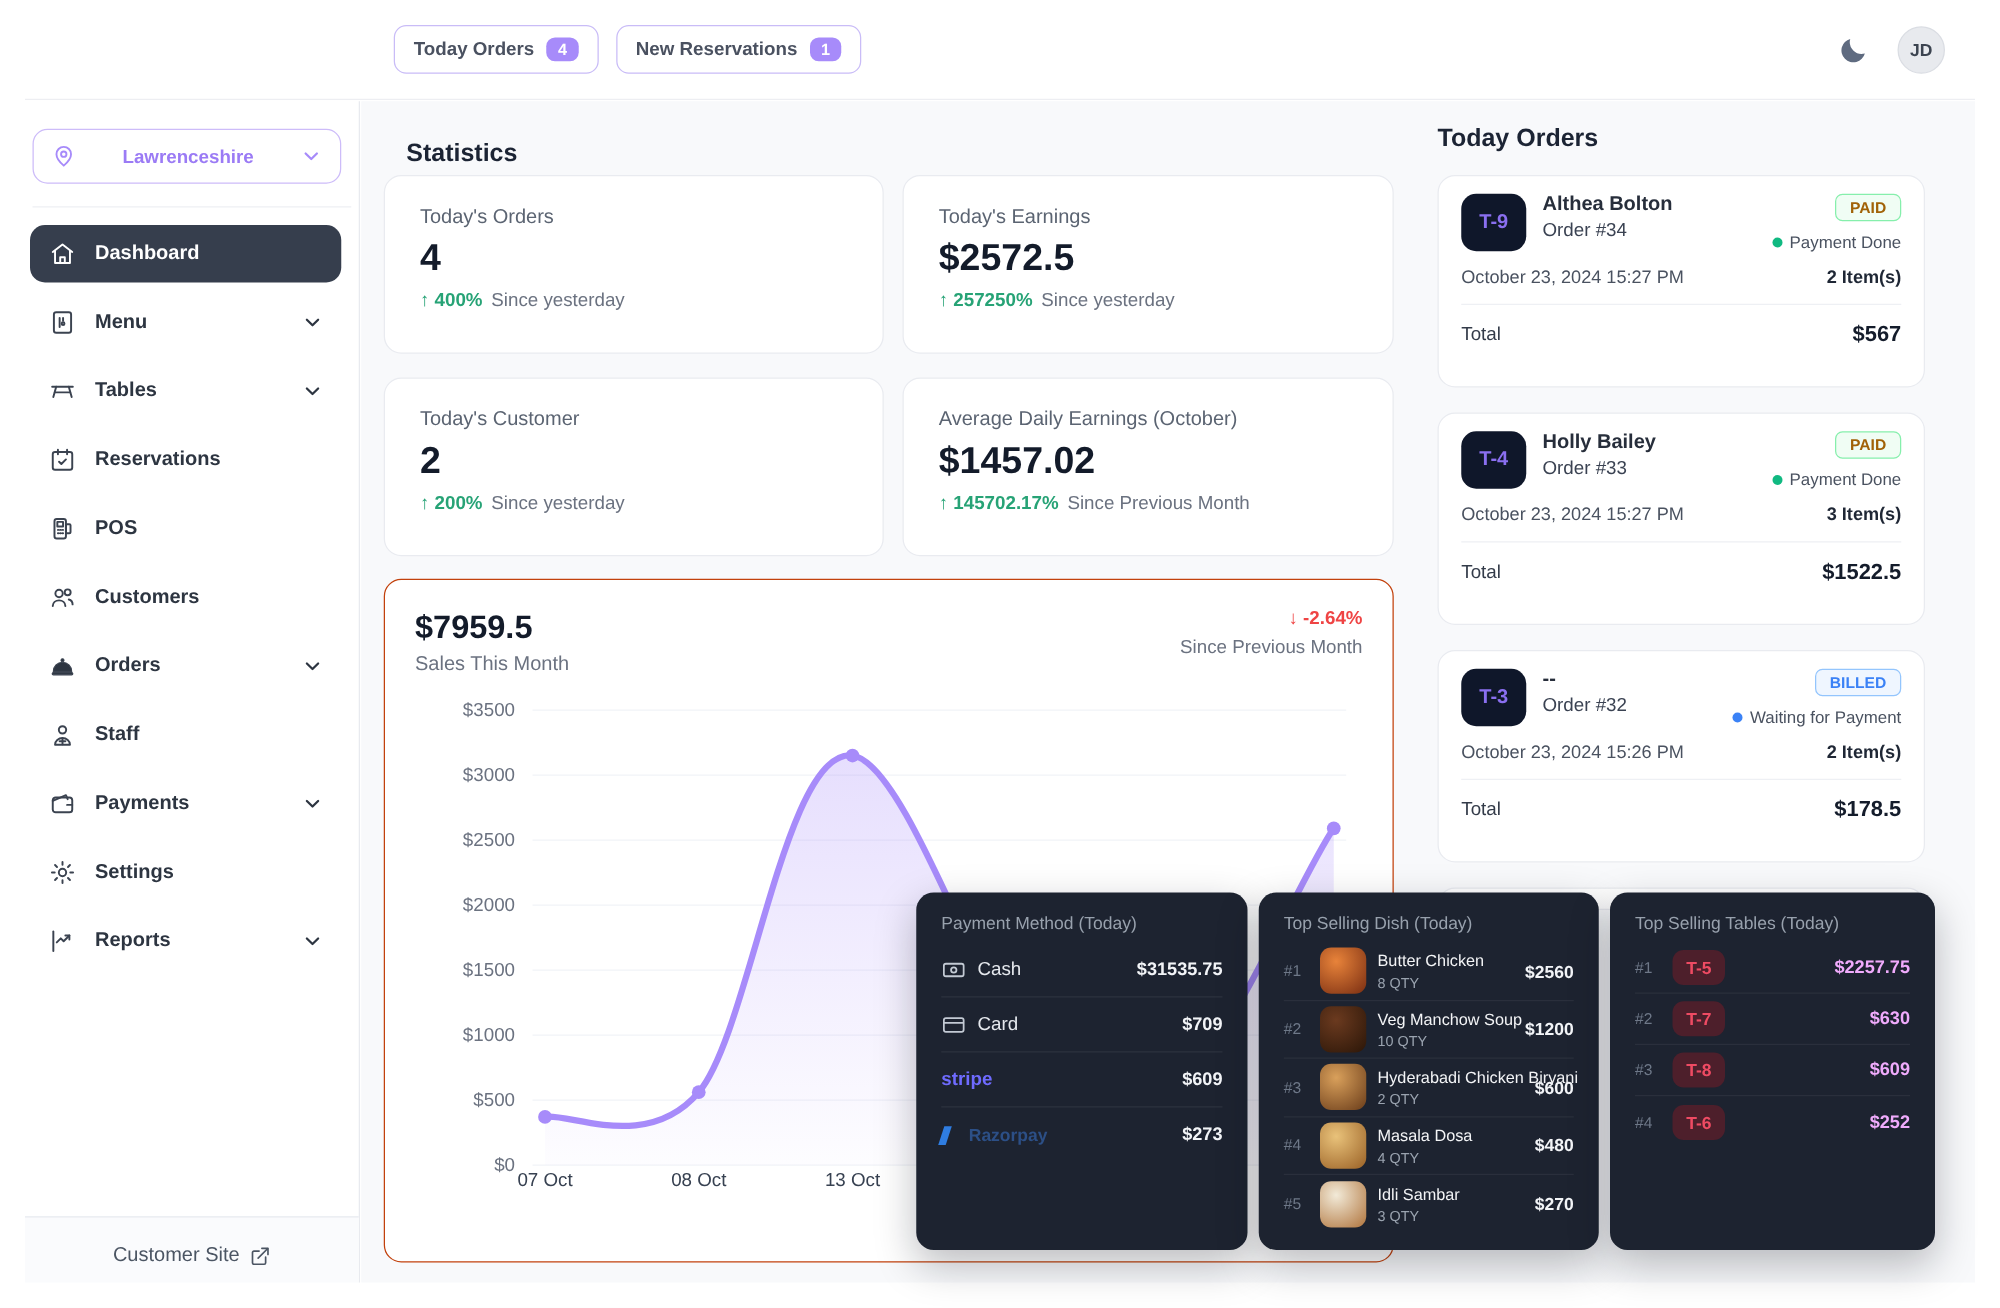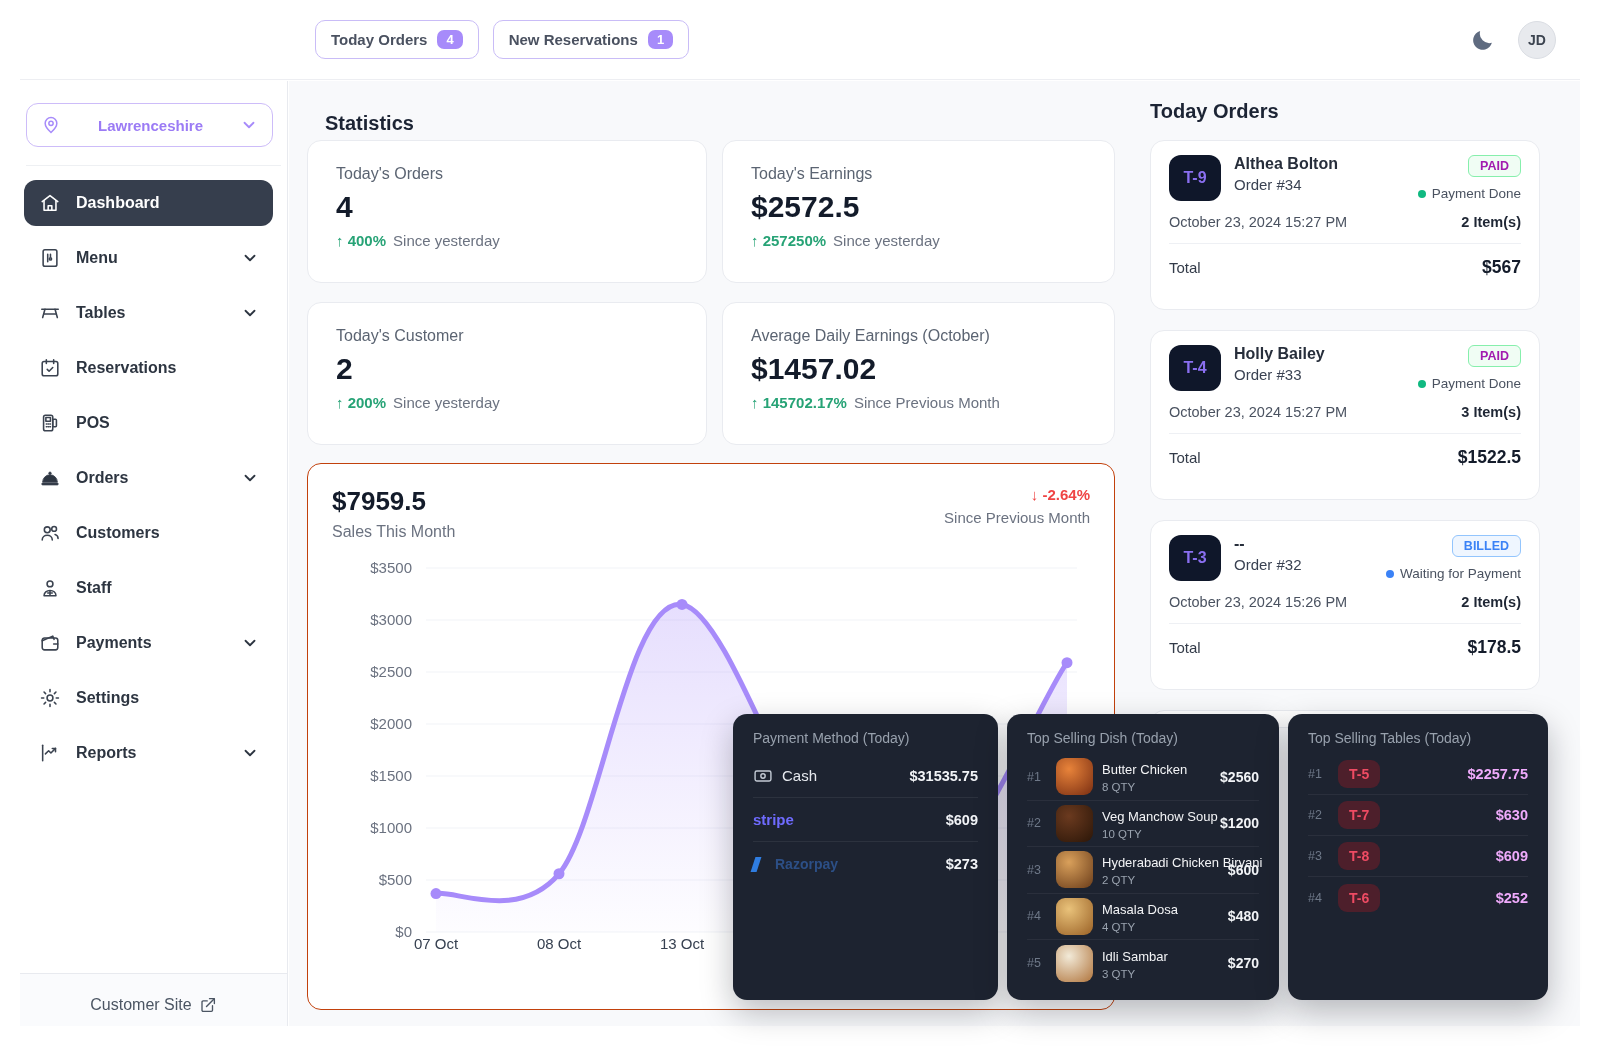--- a/index.html
+++ b/index.html
@@ -74,21 +74,21 @@
                 padding:14px 18px; margin-bottom:20px; cursor:pointer; }
   .oc-top { display:flex; }
   .t-badge { width:52px; height:46px; background:#0f172a; border-radius:12px; display:flex;
              align-items:center; justify-content:center; color:#8a6ff0; font-weight:700; font-size:16px; }
   .oc-who { margin-left:13px; }
   .oc-name { font-size:16px; font-weight:700; color:#272e3b; }
   .oc-order { font-size:15px; color:#3a4252; margin-top:3px; }
   .oc-status { margin-left:auto; text-align:right; }
   .status-pill { display:inline-block; font-size:12.5px; font-weight:700; padding:3px 11px;
                  border-radius:6px; }
-  .status-pill.green { color:#a21caf; background:#f0fdf4; border:1px solid #86efac; }
+  .status-pill.green { color:#a16207; background:#f0fdf4; border:1px solid #86efac; }
   .status-pill.blue  { color:#3b82f6; background:#eff6ff; border:1px solid #93c5fd; }
   .status-note { display:flex; align-items:center; justify-content:flex-end; gap:6px;
                  font-size:13.5px; color:#4a5260; margin-top:9px; }
   .dot { width:8px; height:8px; border-radius:50%; }
   .dot.green { background:#10b981; } .dot.blue { background:#3b82f6; }
   .oc-mid { display:flex; justify-content:space-between; font-size:14.5px; margin-top:13px;
             color:#4a5260; }
   .oc-items { font-weight:700; color:#1f2735; }
   .oc-div { border-top:1px solid #eef0f4; margin:13px 0; }
   .oc-total-row { display:flex; justify-content:space-between; align-items:center; }
@@ -232,43 +232,43 @@
               <rect x="5" y="3.5" width="10" height="17" rx="2"></rect>
               <rect x="7.5" y="6" width="5" height="4"></rect>
               <path d="M8 13h.5M10 13h.5M12 13h.5M8 16h.5M10 16h.5M12 16h.5"></path>
               <rect x="15" y="8" width="4" height="8" rx="1"></rect>
             </svg>
           </span>
           <span class="nav-label">POS</span>
         </div>
         <div class="nav-item">
           <span class="nav-icon">
+            <svg fill="none" stroke-width="1.7" stroke-linecap="round" stroke-linejoin="round" width="22" height="22" viewBox="0 0 24 24" stroke="currentColor">
+              <circle cx="9" cy="8.5" r="3.2"></circle>
+              <path d="M3.5 19.5c0-3 2.5-5 5.5-5s5.5 2 5.5 5"></path>
+              <circle cx="16.5" cy="7.5" r="2.6"></circle>
+              <path d="M17.5 13.7c2 .5 3.3 2.2 3.3 4.3"></path>
+            </svg>
+          </span>
+          <span class="nav-label">Customers</span>
+        </div>
+        <div class="nav-item">
+          <span class="nav-icon">
             <svg width="22" height="22" viewBox="0 0 24 24" fill="currentColor">
               <path d="M4 16.5a8 8 0 0 1 16 0z"></path>
               <rect x="3" y="17.5" width="18" height="2" rx="1"></rect>
               <circle cx="12" cy="6.8" r="1.3"></circle>
             </svg>
           </span>
           <span class="nav-label">Orders</span>
           <span class="nav-chevron">
             <svg width="18" height="18" viewBox="0 0 24 24" fill="none" stroke="currentColor" stroke-width="2.4" stroke-linecap="round" stroke-linejoin="round">
               <polyline points="6 9 12 15 18 9"></polyline>
             </svg>
           </span>
-        </div>
-        <div class="nav-item">
-          <span class="nav-icon">
-            <svg fill="none" stroke-width="1.7" stroke-linecap="round" stroke-linejoin="round" width="22" height="22" viewBox="0 0 24 24" stroke="currentColor">
-              <circle cx="9" cy="8.5" r="3.2"></circle>
-              <path d="M3.5 19.5c0-3 2.5-5 5.5-5s5.5 2 5.5 5"></path>
-              <circle cx="16.5" cy="7.5" r="2.6"></circle>
-              <path d="M17.5 13.7c2 .5 3.3 2.2 3.3 4.3"></path>
-            </svg>
-          </span>
-          <span class="nav-label">Customers</span>
         </div>
         <div class="nav-item">
           <span class="nav-icon">
             <svg fill="none" stroke-width="1.7" stroke-linecap="round" stroke-linejoin="round" width="22" height="22" viewBox="0 0 24 24" stroke="currentColor">
               <circle cx="12" cy="7.5" r="3.2"></circle>
               <path d="M5.5 20.5c0-3.5 3-5.8 6.5-5.8s6.5 2.3 6.5 5.8z"></path>
               <path d="M9.5 17.5h5M12 15v5"></path>
             </svg>
           </span>
           <span class="nav-label">Staff</span>
@@ -504,20 +504,32 @@
                   <rect x="2.5" y="6" width="19" height="12" rx="2"></rect>
                   <circle cx="12" cy="12" r="2.6"></circle>
                 </svg>
               </span>
               <span>Cash</span>
             </span>
             <span class="pm-amount">$31535.75</span>
           </div>
           <div class="pm-row">
             <span class="pm-label">
+              <span style="display:flex">
+                <svg width="20" height="20" viewBox="0 0 24 24" fill="none" stroke="#c3cad4" stroke-width="1.7">
+                  <rect x="2.5" y="5.5" width="19" height="13" rx="2"></rect>
+                  <path d="M2.5 10h19"></path>
+                </svg>
+              </span>
+              <span>Card</span>
+            </span>
+            <span class="pm-amount">$709</span>
+          </div>
+          <div class="pm-row">
+            <span class="pm-label">
               <span class="stripe-logo">stripe</span>
             </span>
             <span class="pm-amount">$609</span>
           </div>
           <div class="pm-row">
             <span class="pm-label">
               <span class="rzp-slash"></span>
               <span class="rzp-text">Razorpay</span>
             </span>
             <span class="pm-amount">$273</span>

